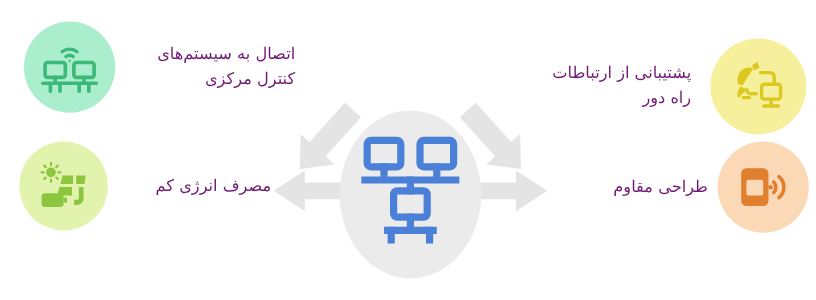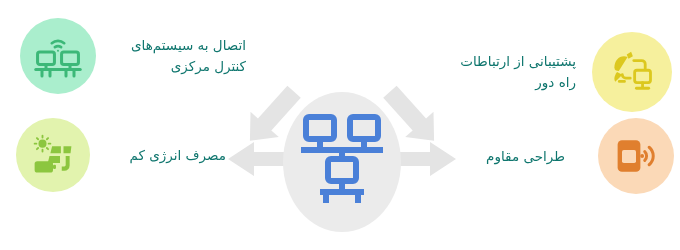--- a/index.html
+++ b/index.html
@@ -61,21 +61,21 @@
     flex: 0 0 auto;
     display: flex;
     align-items: center;
     justify-content: center;
   }
   .bubble svg { display: block; }
 
   .label {
     font-size: 13.5px;
     line-height: 1.55;
-    color: #0f766e;
+    color: #701a75;
     white-space: pre-line;
     direction: rtl;
   }
 
   
   .node-tl { left: 8px;  top: 18px;  width: 252px; justify-content: flex-start; }
   .node-tl .bubble { width: 76px; height: 76px; background: #aaeecd; }
   .node-tl .label  { text-align: right; margin-right: 14px; width: 150px; }
 
   
@@ -84,21 +84,21 @@
   .node-tr .label  { text-align: right; margin-right: 16px; width: 140px; }
 
   
   .node-bl { left: 10px; top: 118px; width: 232px; justify-content: flex-start; }
   .node-bl .bubble { width: 74px; height: 74px; background: #e2f3ae; }
   .node-bl .label  { margin-right: 16px; width: 136px; }
 
   
   .node-br { left: 462px; top: 118px; width: 212px; justify-content: flex-start; }
   .node-br .bubble { width: 76px; height: 76px; background: #fbd9b7; }
-  .node-br .label  { text-align: right; margin-right: 33px; width: 118px; }
+  .node-br .label  { text-align: right; margin-right: 8px; width: 118px; }
 </style>
 </head>
 <body>
 
 <div id="stage">
 
   <div class="arrow arrow-left">
     <svg viewBox="0 0 74 34" width="74" height="34">
       <path d="M74 10 H26 V0 L0 17 L26 34 V24 H74 Z" fill="#e4e4e4"></path>
     </svg>

